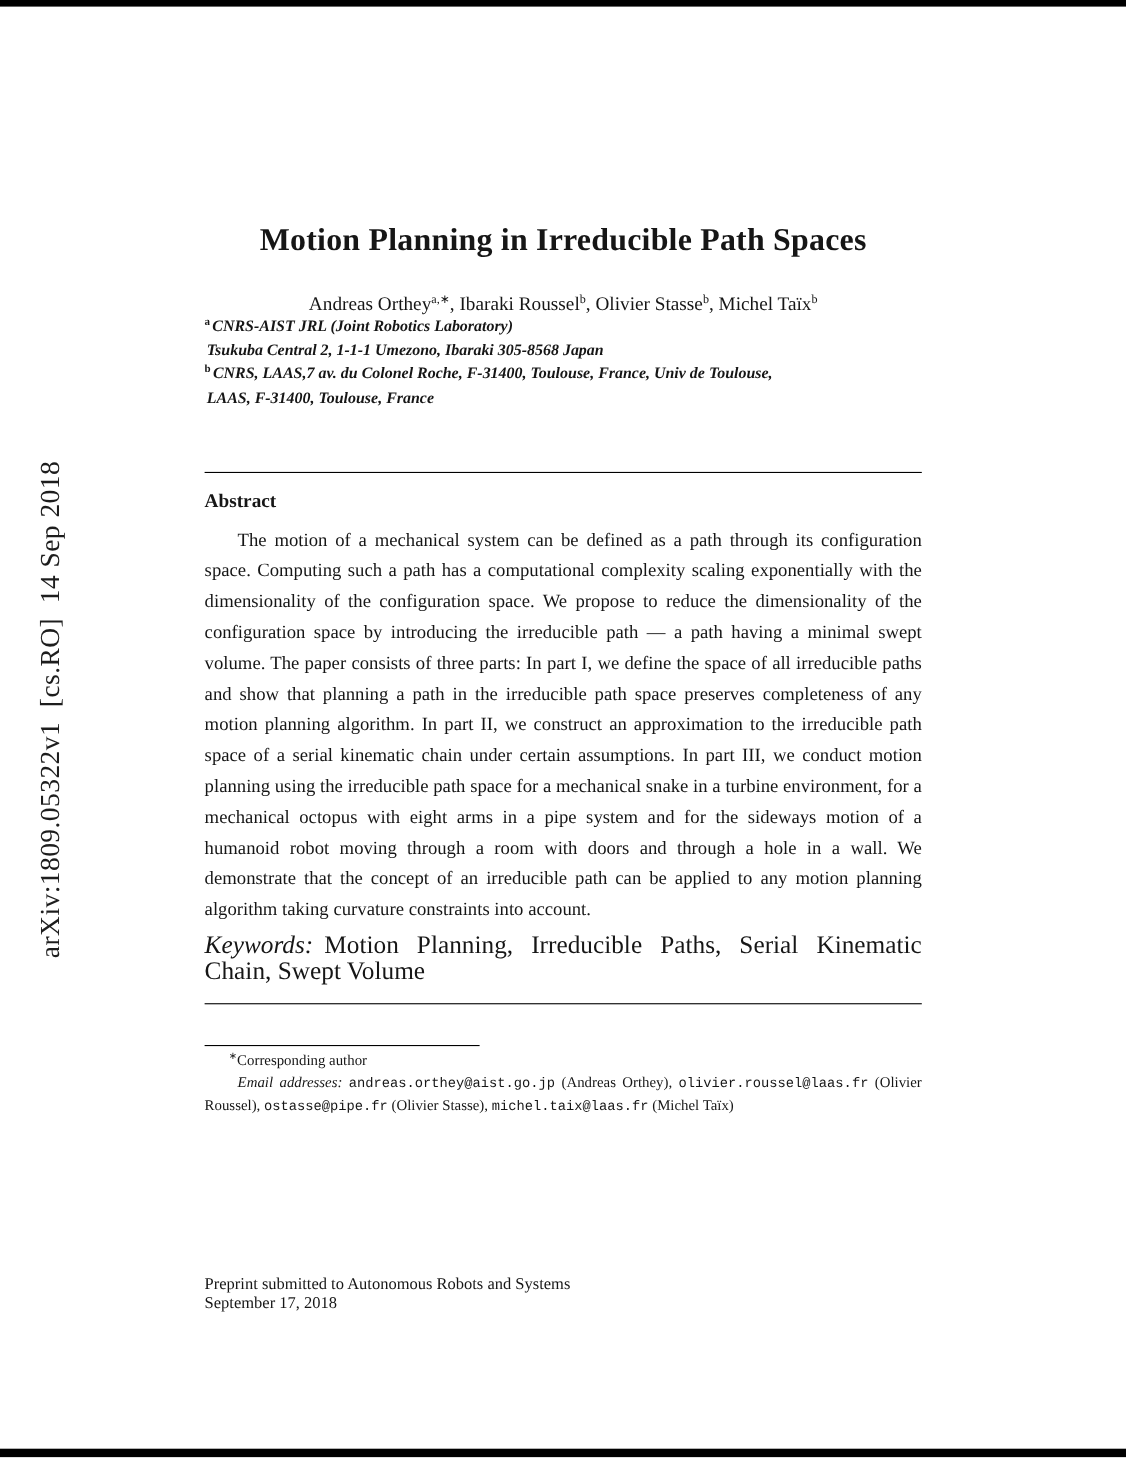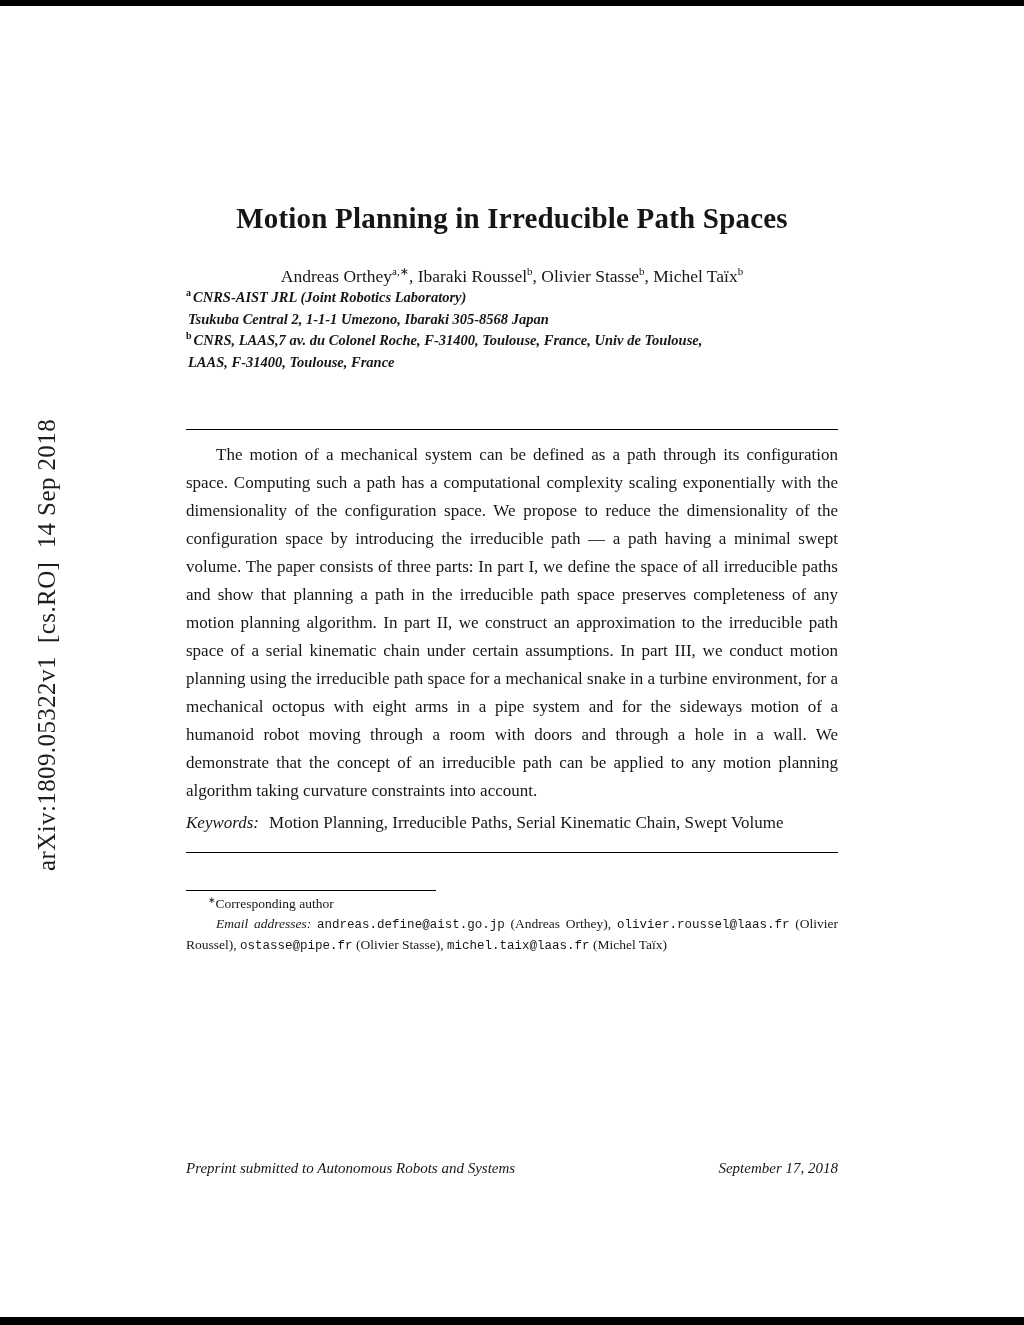--- a/index.html
+++ b/index.html
@@ -59,41 +59,41 @@
   .abstract-heading { margin-top: 15px; font-size: 17.5px; font-weight: bold; }
 
   .abstract-text {
     margin-top: 11px;
     font-size: 17px;
     line-height: 28px;
     text-align: justify;
     text-indent: 30px;
   }
 
-  .keywords { margin-top: 6px; font-size: 17px; line-height: 24.2px; text-align: justify; }
+  .keywords { margin-top: 6px; font-size: 23px; line-height: 24.2px; text-align: justify; }
   .kw-label { font-style: italic; margin-right: 10px; }
 
   .footnote-rule { width: 250px; border: none; border-top: 1px solid #000; margin-top: 37px; }
 
   .fn { font-size: 13.5px; line-height: 19.5px; }
   .fn-corresponding { margin-top: 3px; text-indent: 22px; }
   .fn-corresponding sup { font-size: 9px; line-height: 0; }
   .fn-emails { text-indent: 30px; text-align: justify; }
   .em-label { font-style: italic; }
   .mono { font-family: "Liberation Mono", monospace; font-size: 12.5px; }
 
   .footer {
     position: absolute;
     left: 186px;
     top: 1160px;
     width: 652px;
     display: flex;
     justify-content: space-between;
-    font-style: italic;
     font-size: 15px;
+    flex-direction: column;
   }
 </style>
 </head>
 <body>
 
 <div class="page">
 
   <div class="edge edge-top"></div>
 
   <div class="watermark">arXiv:1809.05322v1  [cs.RO]  14 Sep 2018</div>
@@ -108,32 +108,33 @@
 
     <div class="affils">
       <div class="affil-line"><sup>a</sup><span>CNRS-AIST JRL (Joint Robotics Laboratory)</span></div>
       <div class="affil-line"><sup></sup><span>Tsukuba Central 2, 1-1-1 Umezono, Ibaraki 305-8568 Japan</span></div>
       <div class="affil-line"><sup>b</sup><span>CNRS, LAAS,7 av. du Colonel Roche, F-31400, Toulouse, France, Univ de Toulouse,</span></div>
       <div class="affil-line"><sup></sup><span>LAAS, F-31400, Toulouse, France</span></div>
     </div>
 
     <hr class="hrule rule-top">
 
+    <div class="abstract-heading">Abstract</div>
 
     <p class="abstract-text">The motion of a mechanical system can be defined as a path through its configuration space. Computing such a path has a computational complexity scaling exponentially with the dimensionality of the configuration space. We propose to reduce the dimensionality of the configuration space by introducing the irreducible path — a path having a minimal swept volume. The paper consists of three parts: In part I, we define the space of all irreducible paths and show that planning a path in the irreducible path space preserves completeness of any motion planning algorithm. In part II, we construct an approximation to the irreducible path space of a serial kinematic chain under certain assumptions. In part III, we conduct motion planning using the irreducible path space for a mechanical snake in a turbine environment, for a mechanical octopus with eight arms in a pipe system and for the sideways motion of a humanoid robot moving through a room with doors and through a hole in a wall. We demonstrate that the concept of an irreducible path can be applied to any motion planning algorithm taking curvature constraints into account.</p>
 
     <p class="keywords"><span class="kw-label">Keywords:</span><span>Motion Planning, Irreducible Paths, Serial Kinematic Chain, Swept Volume</span></p>
 
     <hr class="hrule rule-bottom">
 
     <hr class="footnote-rule">
 
     <div class="fn">
       <div class="fn-corresponding"><sup>∗</sup><span>Corresponding author</span></div>
-      <p class="fn-emails"><span class="em-label">Email addresses: </span><span class="mono">andreas.define@aist.go.jp</span><span> (Andreas Orthey), </span><span class="mono">olivier.roussel@laas.fr</span><span> (Olivier Roussel), </span><span class="mono">ostasse@pipe.fr</span><span> (Olivier Stasse), </span><span class="mono">michel.taix@laas.fr</span><span> (Michel Taïx)</span></p>
+      <p class="fn-emails"><span class="em-label">Email addresses: </span><span class="mono">andreas.orthey@aist.go.jp</span><span> (Andreas Orthey), </span><span class="mono">olivier.roussel@laas.fr</span><span> (Olivier Roussel), </span><span class="mono">ostasse@pipe.fr</span><span> (Olivier Stasse), </span><span class="mono">michel.taix@laas.fr</span><span> (Michel Taïx)</span></p>
     </div>
 
   </div>
 
   <div class="footer">
     <span>Preprint submitted to Autonomous Robots and Systems</span>
     <span>September 17, 2018</span>
   </div>
 
   <div class="edge edge-bottom"></div>

